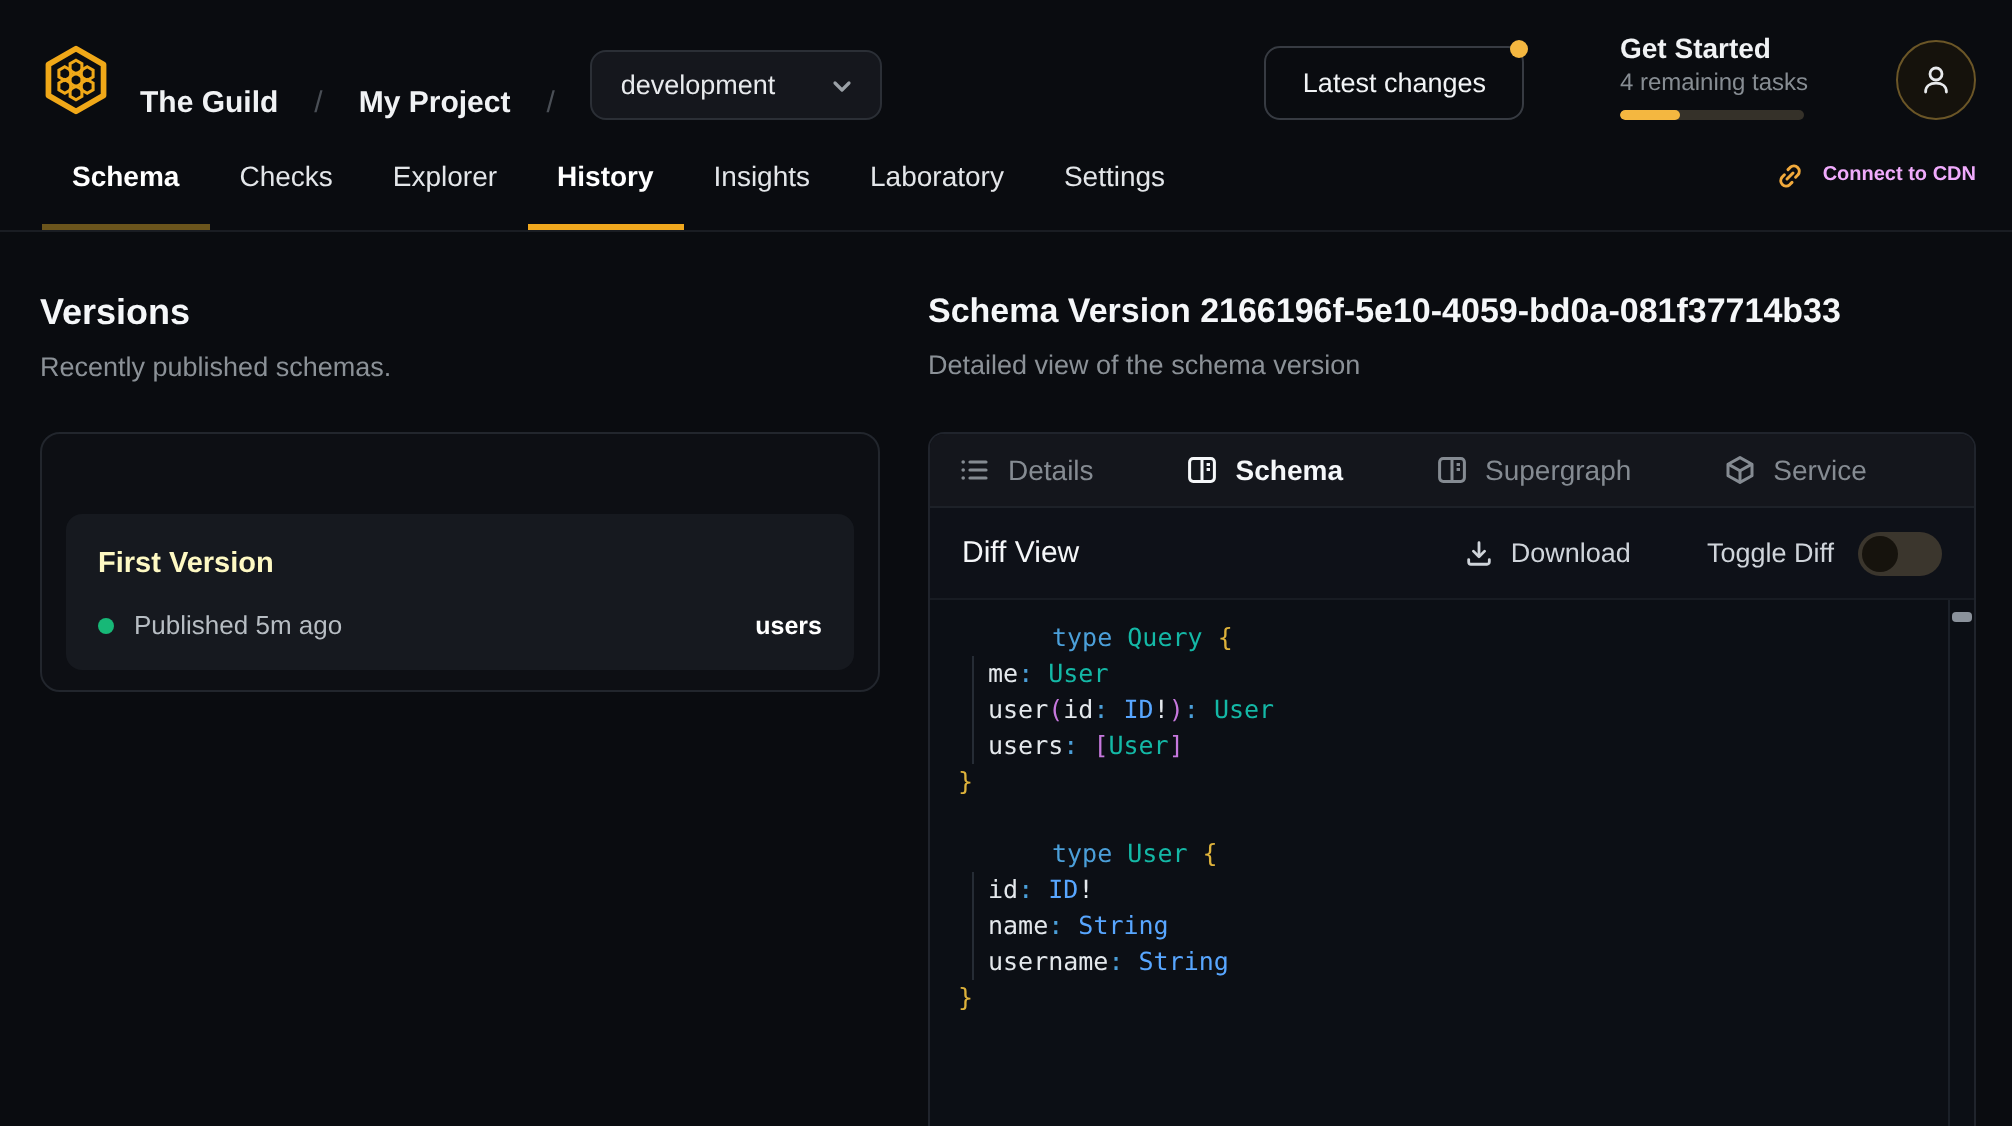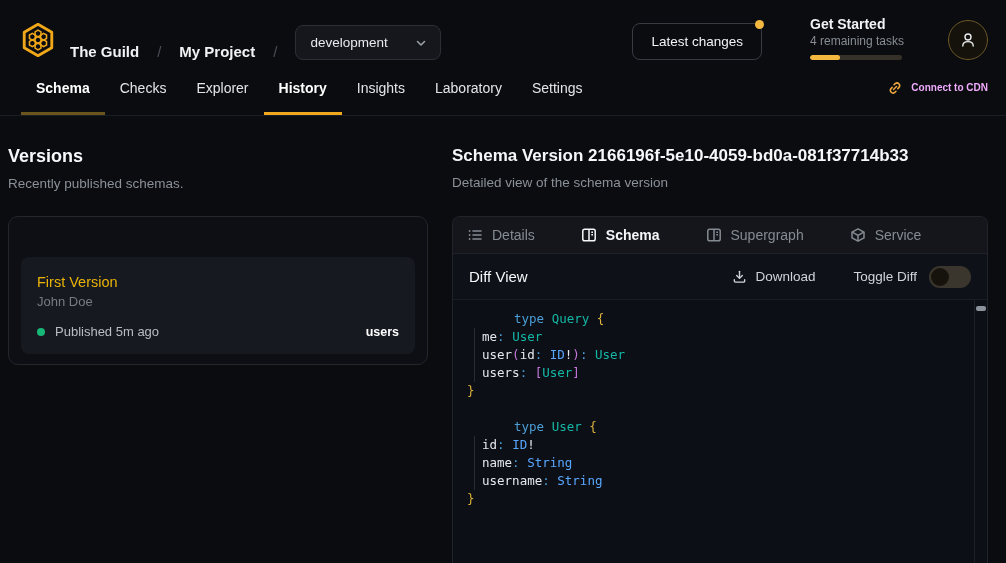--- a/index.html
+++ b/index.html
@@ -35,31 +35,31 @@
   .nav-tab { position:relative; display:flex; align-items:center; padding:0 15px;
     font-size:14px; color:#e3e6e9; cursor:pointer; }
   .nav-tab .underline { position:absolute; left:0; right:0; bottom:0; height:3px; background:transparent; }
   .nav-tab.active { color:#ffffff; font-weight:600; }
   .nav-tab.active .underline { background:#f0a81e; }
   .nav-tab.visited { color:#ffffff; font-weight:600; }
   .nav-tab.visited .underline { background:#6b551c; }
   .cdn-link { margin-left:auto; display:flex; align-items:center; gap:8px; color:#f0abfc;
     font-size:10px; font-weight:600; cursor:pointer; }
   
-  .main { display:flex; height:447px; padding:0 18px 0 8px; }
+  .main { display:flex; height:447px; padding:0 18px 0 20px; }
   .col-left { width:420px; flex:none; }
   .col-right { flex:1; margin-left:24px; display:flex; flex-direction:column; min-height:0; }
   .sec-title { margin:30px 0 0; font-size:18px; font-weight:700; color:#f5f7f9; }
   .sec-title.right { font-size:17px; }
   .sec-sub { margin-top:9px; font-size:13.5px; color:#8b9197; }
   
   .versions-card { margin-top:25px; background:#0d0f14; border:1px solid #22262d; border-radius:10px;
     padding:40px 12px 10px; }
   .version-item { background:#16191f; border-radius:8px; padding:17px 16px 15px; cursor:pointer; }
-  .vi-title { font-size:14.5px; font-weight:400; color:#eab308; }
+  .vi-title { font-size:14.5px; font-weight:700; color:#fef9c3; }
   .vi-author { margin-top:4px; font-size:13px; color:#767c83; }
   .vi-row { margin-top:15px; display:flex; align-items:center; }
   .vi-dot { width:8px; height:8px; border-radius:50%; background:#17b877; margin-right:10px; }
   .vi-status { font-size:13px; color:#b7bdc3; }
   .vi-service { margin-left:auto; font-size:12.5px; font-weight:700; color:#ffffff; }
   
   .detail-box { margin-top:26px; flex:1; min-height:0; display:flex; flex-direction:column;
     border:1px solid #20242c; border-bottom:none; border-radius:8px 8px 0 0; overflow:hidden; }
   .detail-tabs { height:37px; flex:none; background:#14161c; border-bottom:1px solid #1d2128;
     display:flex; align-items:center; padding:0 14px; gap:46px; }
@@ -184,21 +184,20 @@
 </div>
 
 <div class="main">
 
   <div class="col-left">
     <h2 class="sec-title">Versions</h2>
     <div class="sec-sub">Recently published schemas.</div>
     <div class="versions-card">
       <div class="version-item">
         <div class="vi-title">First Version</div>
-        <div class="vi-author">John Doe</div>
         <div class="vi-row">
           <span class="vi-dot"></span>
           <span class="vi-status">Published 5m ago</span>
           <span class="vi-service">users</span>
         </div>
       </div>
     </div>
   </div>
 
   <div class="col-right">

